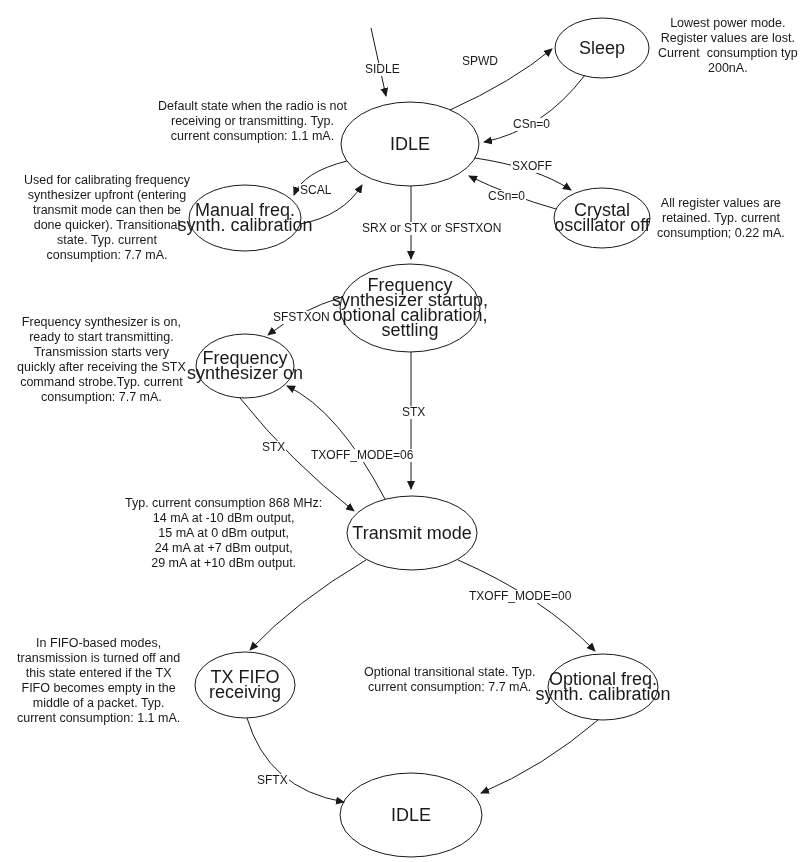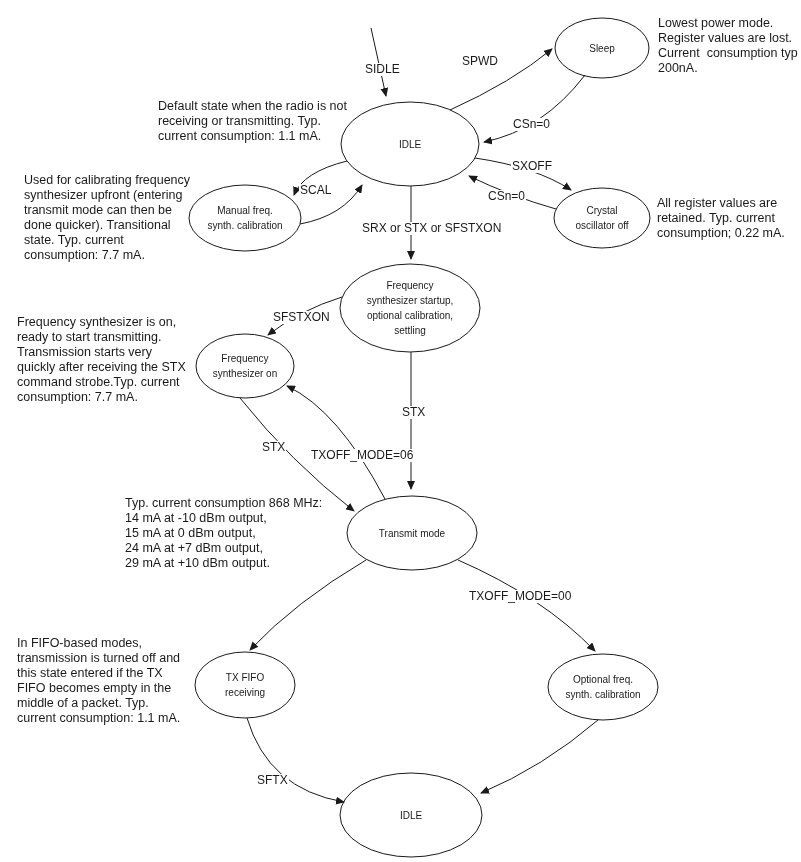--- a/index.html
+++ b/index.html
@@ -9,37 +9,38 @@
     background:#fff;
     font-family:"Liberation Sans","DejaVu Sans",sans-serif;
     color:#1a1a1a;
     overflow:hidden;
   }
   .stage svg{position:absolute;left:0;top:0;}
   .state-label{
     position:absolute;
     transform:translate(-50%,-50%);
     text-align:center;
-    font-size:10px;
+    font-size:18px;
     line-height:15px;
     white-space:pre-line;
   }
   .tlabel{
     position:absolute;
     font-size:12px;
     line-height:13px;
     background:#fff;
     padding:0 1px;
     white-space:nowrap;
   }
   .note{
     position:absolute;
     font-size:12.5px;
     line-height:15px;
     white-space:pre-wrap;
+    text-align:center;
   }
 </style>
 </head>
 <body>
 
 <div class="stage">
 
   <svg width="801" height="862" viewBox="0 0 801 862">
     <defs>
       <marker id="arrow" markerWidth="10" markerHeight="8" refX="8" refY="4" orient="auto" markerUnits="userSpaceOnUse">
@@ -139,14 +140,16 @@
 14 mA at -10 dBm output,
 15 mA at 0 dBm output,
 24 mA at +7 dBm output,
 29 mA at +10 dBm output.</div>
   <div class="note" style="left:17px;top:636px">In FIFO-based modes,
 transmission is turned off and
 this state entered if the TX
 FIFO becomes empty in the
 middle of a packet. Typ.
 current consumption: 1.1 mA.</div>
+  <div class="note" style="left:364px;top:665px">Optional transitional state. Typ.
+current consumption: 7.7 mA.</div>
 
 </div>
 
 </body></html>

